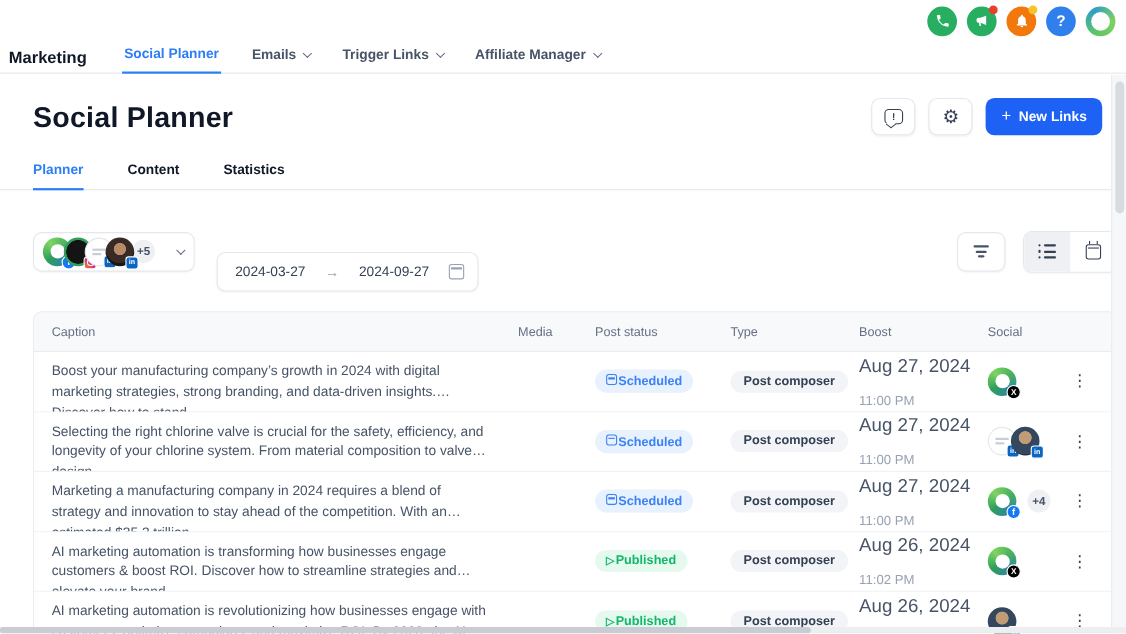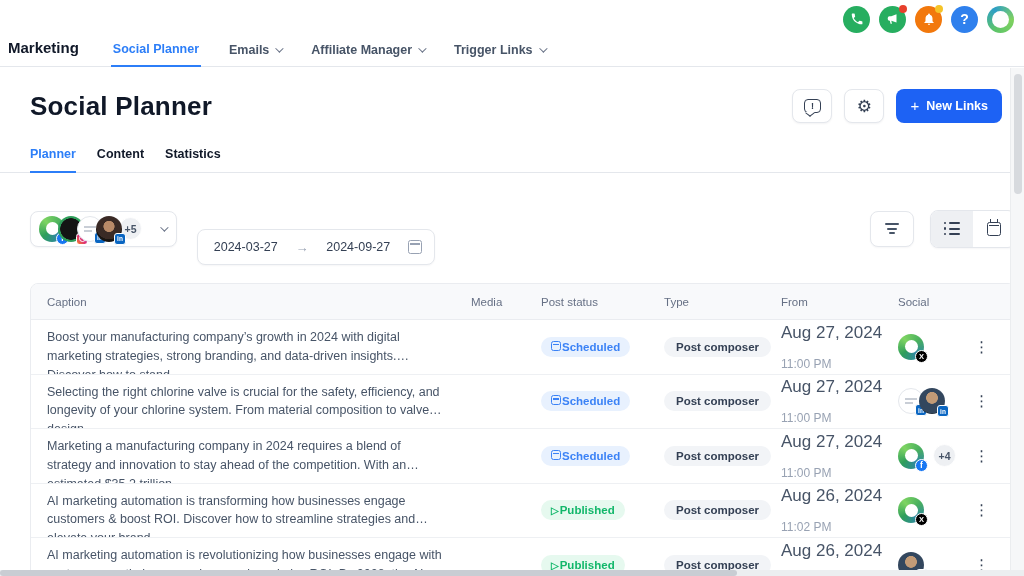--- a/index.html
+++ b/index.html
@@ -16,21 +16,21 @@
   .ci-phone, .ci-mega { background:#27ae60; }
   .ci-bell { background:#f2780c; }
   .ci-help { background:#2f80ed; color:#fff; font-size:14px; font-weight:700; }
   .dot { position:absolute; width:8px; height:8px; border-radius:50%; top:-1px; right:-1px; }
   .dot-red { background:#e7402c; }
   .dot-yel { background:#f5c428; }
   .ci-avatar { background:conic-gradient(from 210deg,#5cc46a,#2d9ec7,#7fd15f,#5cc46a); }
   .ci-avatar .hole { position:absolute; inset:5px; background:#fdfdfd; border-radius:50%; }
 
   
-  .navbar { height:33px; display:flex; align-items:flex-start; gap:26px; padding:0 8px;
+  .navbar { height:33px; display:flex; align-items:center; gap:26px; padding:0 8px;
             border-bottom:1px solid #e4e7ec; }
   .brand { font-size:15px; font-weight:700; color:#101828; padding-top:5px; margin-right:6px; }
   .nav-item { font-size:12.5px; color:#475467; font-weight:600; padding:8px 2px 9px;
               display:flex; align-items:center; gap:6px; cursor:pointer; height:33px; }
   .nav-item.active { color:#2c7ef8; border-bottom:2px solid #2c7ef8; }
   .chev { width:6px; height:6px; border-right:1.6px solid #667085; border-bottom:1.6px solid #667085;
           transform:rotate(45deg) translateY(-2px); display:inline-block; }
 
   
   .pagehead { display:flex; align-items:center; padding:0 22px 0 30px; margin-top:22px; }
@@ -44,21 +44,21 @@
   .bubble::after { content:""; position:absolute; left:2px; bottom:-4px; width:5px; height:5px;
                    background:#fff; border-left:1.7px solid #344054; border-bottom:1.7px solid #344054;
                    transform:rotate(-45deg) skew(8deg,8deg); }
   .gear { font-size:17px; line-height:1; }
   .primary { height:34px; padding:0 14px; background:#1d62f4; color:#fff; border:none; border-radius:8px;
              font-size:12.5px; font-weight:600; display:flex; align-items:center; gap:7px; cursor:pointer;
              font-family:inherit; }
   .primary .plus { font-size:15px; font-weight:500; margin-top:-1px; }
 
   
-  .tabs { display:flex; gap:21px; padding:0 30px; margin-top:24px; border-bottom:1px solid #e4e7ec; }
+  .tabs { display:flex; gap:40px; padding:0 30px; margin-top:24px; border-bottom:1px solid #e4e7ec; }
   .tab { font-size:12.5px; font-weight:600; color:#101828; padding-bottom:10px; cursor:pointer; }
   .tab.active { color:#2c7ef8; border-bottom:2px solid #2c7ef8; margin-bottom:-1px; }
 
   
   .filterrow { display:flex; align-items:center; padding:0 8px 0 30px; margin-top:19px; }
   .acctpill { height:36px; border:1px solid #e4e7ec; border-radius:8px; background:#fff;
               display:flex; align-items:center; padding:0 10px 0 8px; gap:4px; cursor:pointer;
               box-shadow:0 1px 2px rgba(16,24,40,.04); }
   .avstack { display:flex; align-items:center; }
   .avstack > * { margin-right:-7px; }
@@ -180,25 +180,25 @@
   <div class="navbar">
     <span class="brand">Marketing</span>
     <span class="nav-item active">
         <span>Social Planner</span>
       </span>
     <span class="nav-item">
         <span>Emails</span>
         <i class="chev"></i>
       </span>
     <span class="nav-item">
+        <span>Trigger Links</span>
+        <i class="chev"></i>
+      </span>
+    <span class="nav-item">
         <span>Affiliate Manager</span>
-        <i class="chev"></i>
-      </span>
-    <span class="nav-item">
-        <span>Trigger Links</span>
         <i class="chev"></i>
       </span>
   </div>
 
   <div class="pagehead">
     <span class="pagetitle">Social Planner</span>
     <div class="headbtns">
       <span class="sqbtn">
           <span class="bubble">!</span>
         </span>
@@ -264,21 +264,21 @@
       </div>
     </div>
   </div>
 
   <div class="tablewrap">
     <div class="thead">
       <span class="th first">Caption</span>
       <span class="th">Media</span>
       <span class="th">Post status</span>
       <span class="th">Type</span>
-      <span class="th">From</span>
+      <span class="th">Boost</span>
       <span class="th">Social</span>
       <span class="th"></span>
     </div>
     <div id="tbody">
   <div class="trow">
     <div class="td c-caption">Boost your manufacturing company’s growth in 2024 with digital marketing strategies, strong branding, and data-driven insights. Discover how to stand...</div>
     <div class="td c-media"></div>
     <div class="td c-status">
       <span class="pill st sched">
               <span class="st-ic"><span class="mcal"></span></span>

